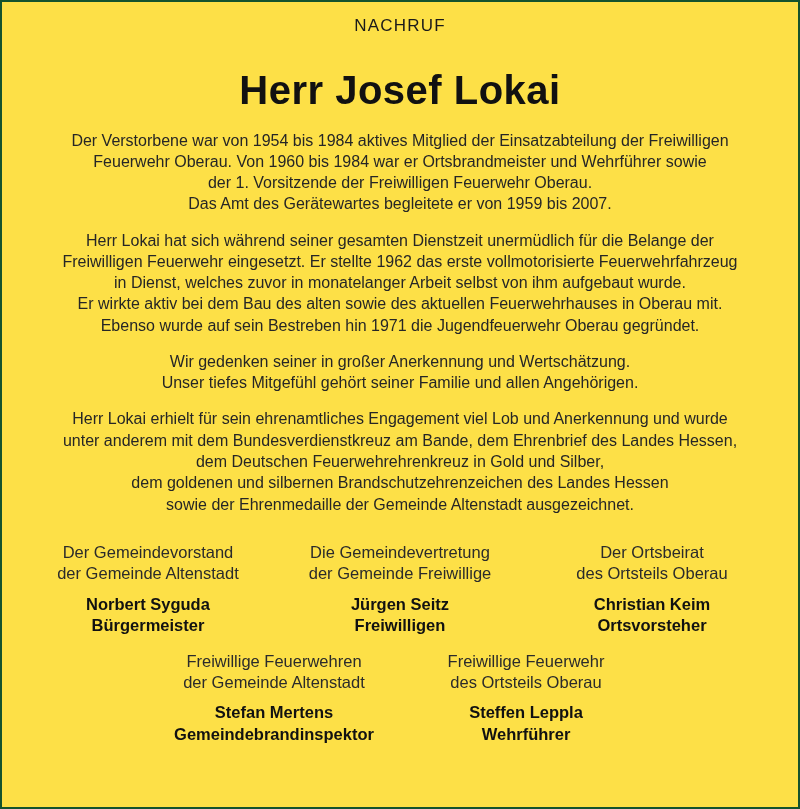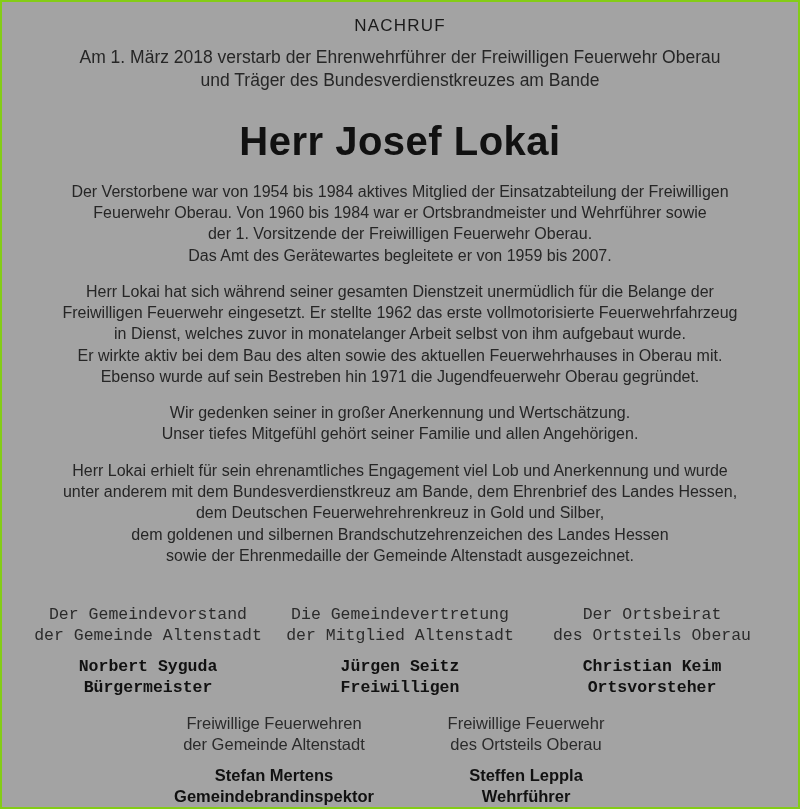--- a/index.html
+++ b/index.html
@@ -11,22 +11,22 @@
   body {
     font-family: "Liberation Sans", "DejaVu Sans", sans-serif;
     color: #1a1a1a;
     -webkit-font-smoothing: antialiased;
   }
   .notice {
     position: relative;
     width: 800px;
     height: 809px;
     box-sizing: border-box;
-    background: #a3a3a3;
-    border: 2px solid #84cc16;
+    background: #fde047;
+    border: 2px solid #14532d;
     overflow: hidden;
   }
   .inner {
     box-sizing: border-box;
     width: 100%;
     height: 100%;
     padding: 10px 22px 6px 22px;
     display: flex;
     flex-direction: column;
     align-items: center;
@@ -81,21 +81,21 @@
   }
   .para:last-of-type { margin-bottom: 0; }
 
   
   .sig-row {
     display: flex;
     width: 100%;
     justify-content: center;
     align-items: flex-start;
   }
-  .sig-row.triple { margin-top: 23px; font-family: Liberation Mono, monospace; }
+  .sig-row.triple { margin-top: 12px; }
   .sig-row.double { margin-top: 14px; }
   .sig-col {
     flex: 0 0 auto;
     text-align: center;
     padding: 0 10px;
     box-sizing: border-box;
   }
   .sig-row.triple .sig-col { width: 252px; }
   .sig-row.double .sig-col { width: 252px; }
   .sig-org {
@@ -115,22 +115,20 @@
   }
 </style>
 </head>
 <body>
 
 <div class="notice">
   <div class="inner">
 
     <div class="kicker">NACHRUF</div>
 
-    <div class="lede">Am  1. März 2018  verstarb der Ehrenwehrführer der Freiwilligen Feuerwehr Oberau
-und Träger des Bundesverdienstkreuzes am Bande</div>
 
     <div class="name">Herr Josef Lokai</div>
 
 
     <div class="para">Der Verstorbene war von 1954 bis 1984 aktives Mitglied der Einsatzabteilung der Freiwilligen
 Feuerwehr Oberau. Von 1960 bis 1984 war er Ortsbrandmeister und Wehrführer sowie
 der 1. Vorsitzende der Freiwilligen Feuerwehr Oberau.
 Das Amt des Gerätewartes begleitete er von 1959 bis 2007.</div>
 
     <div class="para">Herr Lokai hat sich während seiner gesamten Dienstzeit unermüdlich für die Belange der
@@ -150,21 +148,21 @@
 
     <div class="sig-row triple">
       <div class="sig-col">
         <div class="sig-org">Der Gemeindevorstand
 der Gemeinde Altenstadt</div>
         <div class="sig-person">Norbert Syguda
 Bürgermeister</div>
       </div>
       <div class="sig-col">
         <div class="sig-org">Die Gemeindevertretung
-der Mitglied Altenstadt</div>
+der Gemeinde Freiwillige</div>
         <div class="sig-person">Jürgen Seitz
 Freiwilligen</div>
       </div>
       <div class="sig-col">
         <div class="sig-org">Der Ortsbeirat
 des Ortsteils Oberau</div>
         <div class="sig-person">Christian Keim
 Ortsvorsteher</div>
       </div>
     </div>

